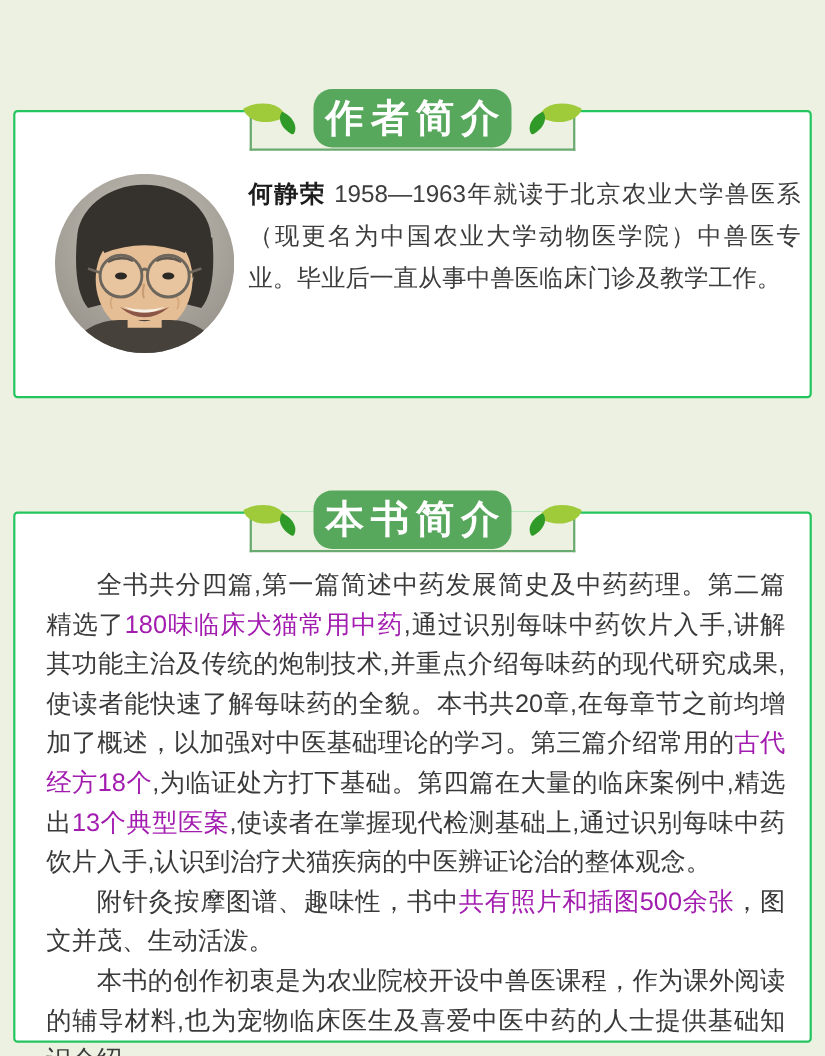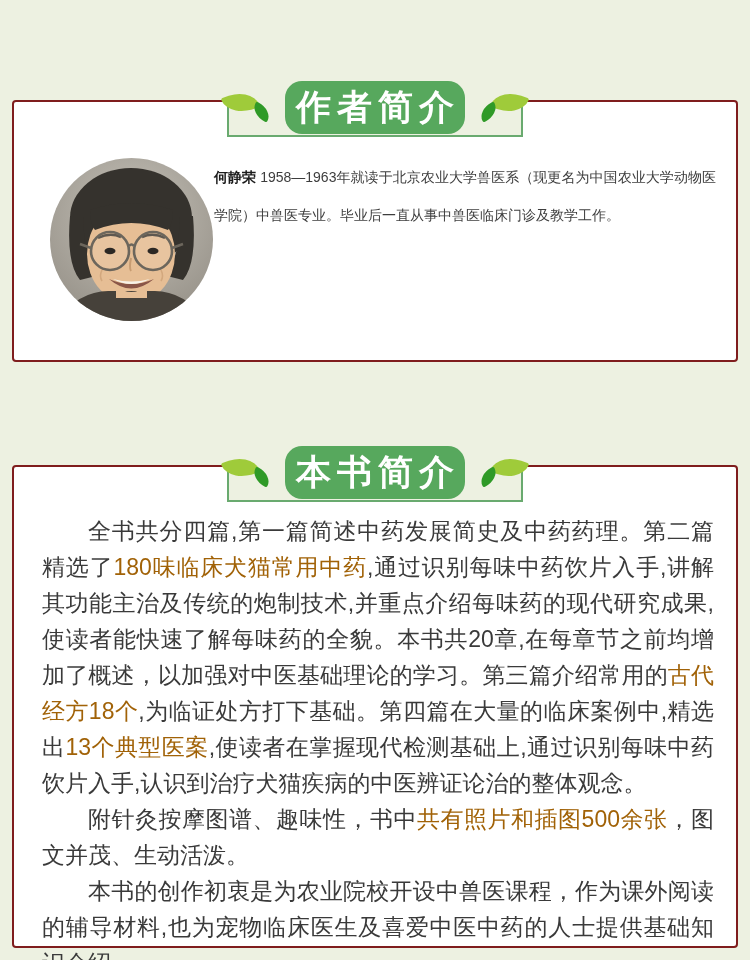--- a/index.html
+++ b/index.html
@@ -11,21 +11,21 @@
     overflow:hidden;
   }
   .page{position:absolute;inset:0;}
 
   
   .card{
     position:absolute;
     left:12px;
     width:726px;
     background:#ffffff;
-    border:2px solid #7f1d1d;
+    border:2px solid #22c55e;
     border-radius:4px;
     box-sizing:border-box;
   }
   .card-author{top:100px;height:262px;}
   .card-book{top:465px;height:483px;text-decoration:underline;}
 
   
   .notch{
     position:absolute;
     top:-2px;left:213px;
@@ -81,23 +81,23 @@
   .author-photo{
     position:absolute;
     left:36px;top:56px;
     width:163px;height:163px;
     border-radius:50%;
     overflow:hidden;
     z-index:3;
   }
   .author-text{
     position:absolute;
-    left:200px;top:56px;
+    left:212px;top:56px;
     width:502px;
-    font-size:14px;
+    font-size:22px;
     line-height:38px;
     color:#3d3d3d;
     text-align:justify;
     z-index:3;
   }
   .author-text p{margin:0;}
 
   
   .book-text{
     position:absolute;
@@ -105,21 +105,21 @@
     width:672px;
     font-size:23px;
     line-height:36px;
     color:#3a3a3a;
     text-align:justify;
     z-index:3;
   }
   .book-text p{margin:0;text-indent:2em;}
 
   
-  .run-red{color:#a16207;}
+  .run-red{color:#a21caf;}
   .run-bold{font-weight:bold;color:#1c1c1c;}
 </style>
 </head>
 <body>
 
 <div class="page">
 
   <section class="card card-author">
     <div class="notch"></div>
 

